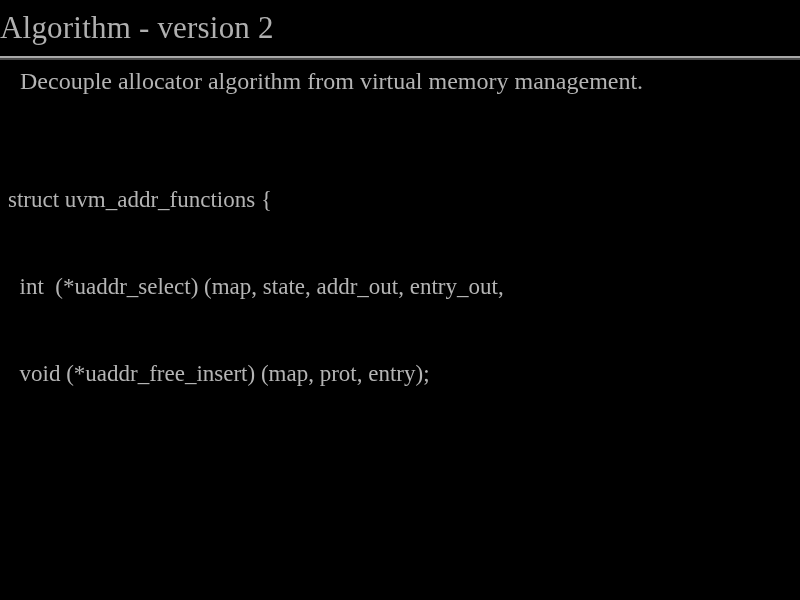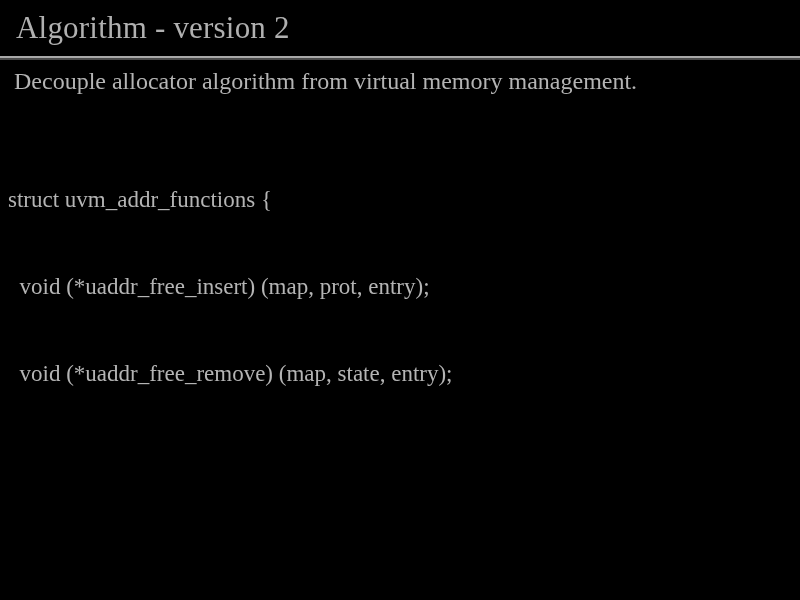--- a/index.html
+++ b/index.html
@@ -21,21 +21,21 @@
     position: relative;
     width: 800px;
     height: 600px;
     background: #000000;
     box-sizing: border-box;
   }
 
   
   .slide-title {
     position: absolute;
-    left: 16px;
+    left: 0;
     top: 6px;
     font-size: 31px;
     line-height: 44px;
     color: #b0b0b0;
     white-space: pre;
     letter-spacing: 0.2px;
   }
 
   
   .title-rule {
@@ -60,21 +60,21 @@
 
   
   .slide-body {
     position: absolute;
     left: 0;
     top: 64px;
     width: 800px;
   }
 
   .lead-line {
-    padding-left: 14px;
+    padding-left: 20px;
     font-size: 24px;
     line-height: 34px;
     color: #b4b4b4;
     white-space: pre;
   }
 
   .code-block {
     padding-left: 8px;
     font-size: 23px;
     line-height: 29px;
@@ -103,20 +103,20 @@
   </div>
 
   <div class="slide-body">
 
     <div class="lead-line">Decouple allocator algorithm from virtual memory management.</div>
 
     <div class="spacer-line"></div>
 
     <div class="code-block">
       <div class="code-line">struct uvm_addr_functions {</div>
+      <div class="code-line">  int  (*uaddr_select) (map, state, addr_out, entry_out,</div>
       <div class="code-line">  void (*uaddr_free_insert) (map, prot, entry);</div>
-      <div class="code-line">  void (*uaddr_free_remove) (map, state, entry);</div>
       
       
     </div>
 
   </div>
 </div>
 
 </body></html>

